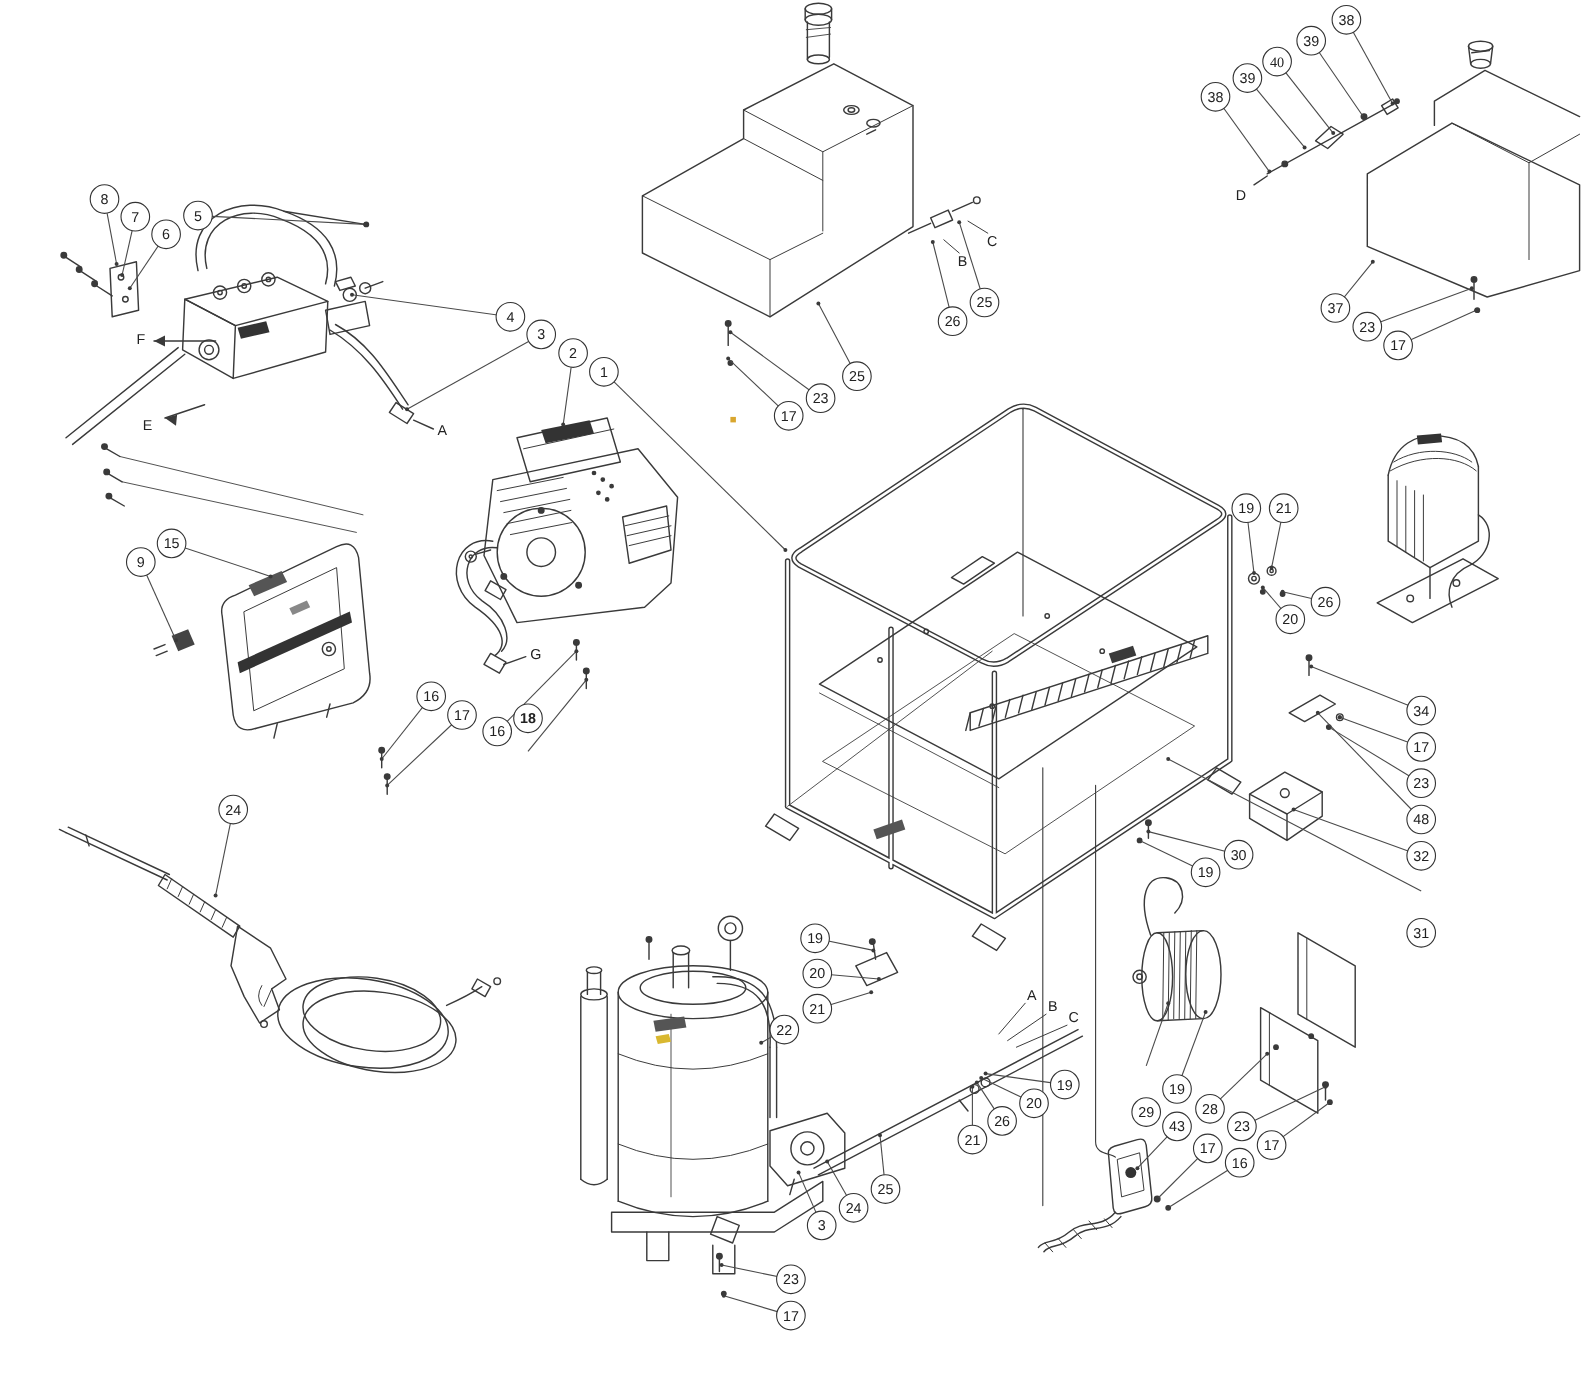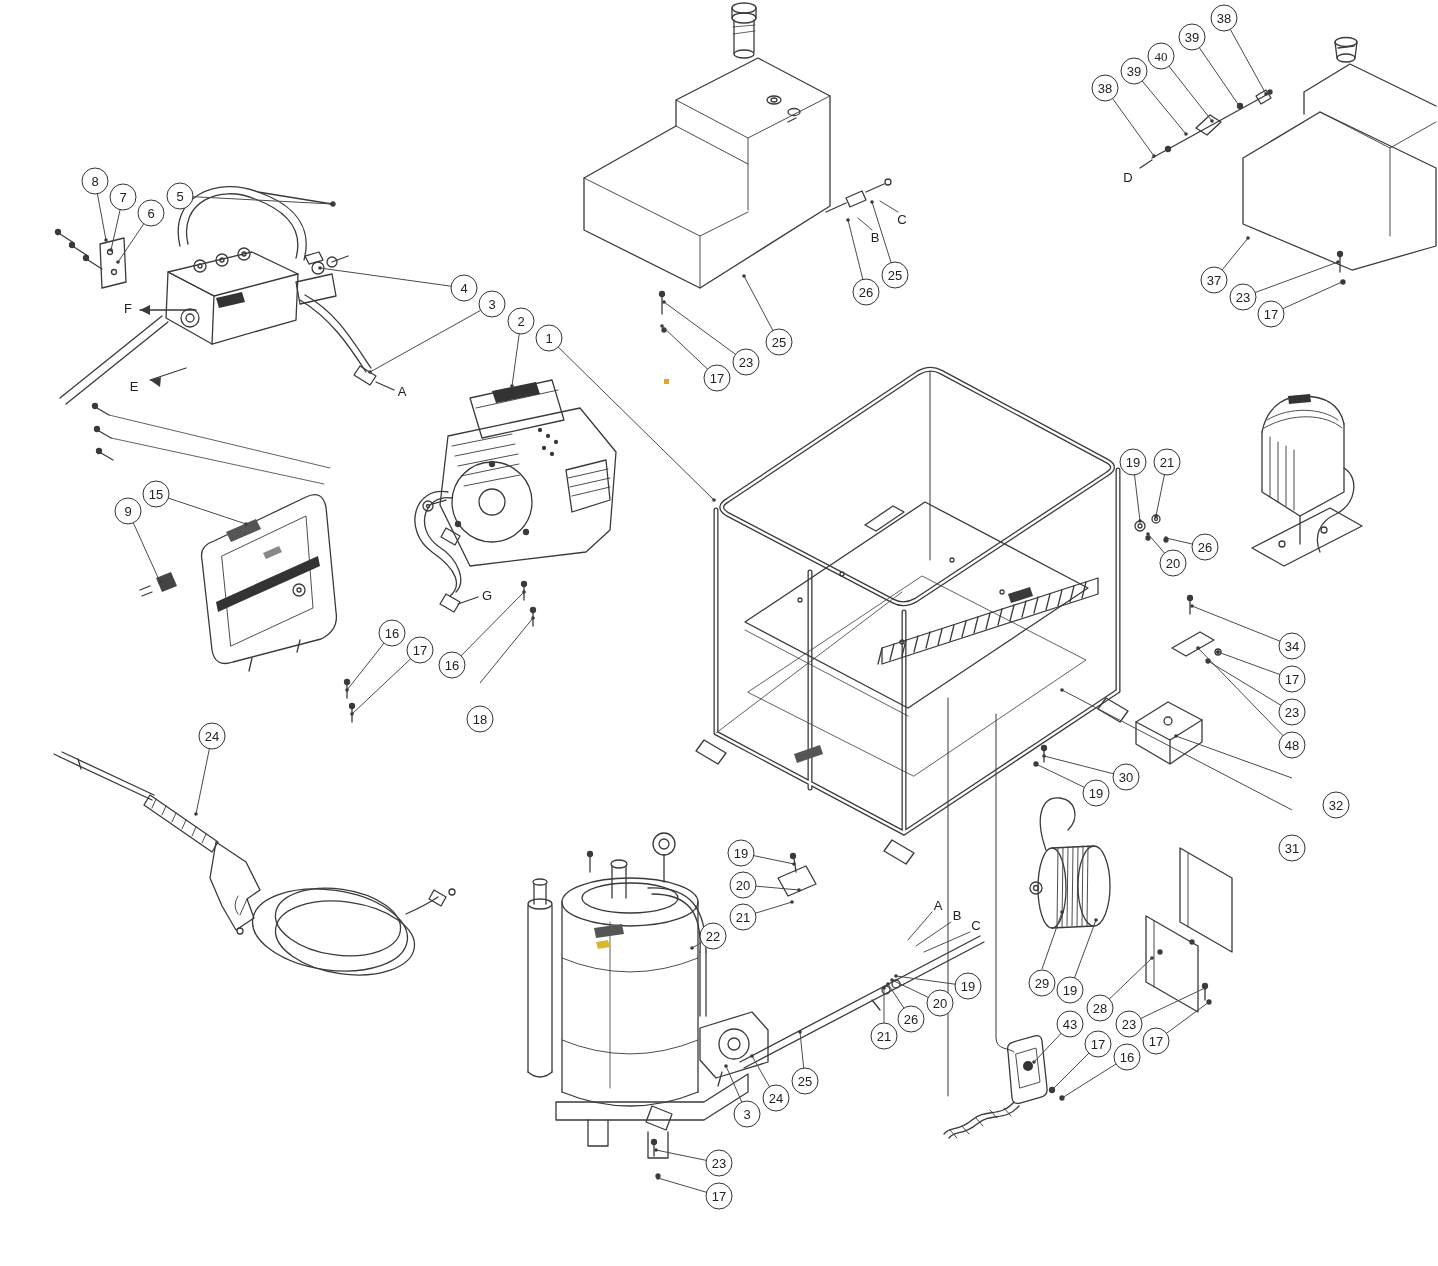--- a/index.html
+++ b/index.html
@@ -464,21 +464,21 @@
       <div class="balloon" style="left: 180px; top: 196px;">5</div>
       <div class="balloon" style="left: 464px; top: 288px;">4</div>
       <div class="balloon" style="left: 492px; top: 304px;">3</div>
       <div class="balloon" style="left: 521px; top: 321px;">2</div>
       <div class="balloon" style="left: 549px; top: 338px;">1</div>
       <div class="balloon" style="left: 128px; top: 511px;">9</div>
       <div class="balloon" style="left: 156px; top: 494px;">15</div>
       <div class="balloon" style="left: 392px; top: 633px;">16</div>
       <div class="balloon" style="left: 420px; top: 650px;">17</div>
       <div class="balloon" style="left: 452px; top: 665px;">16</div>
-      <div class="balloon" style="left: 480px; top: 719px;">18</div>
+      <div class="balloon" style="left: 480px; top: 653px; font-weight: bold;">18</div>
       <div class="balloon" style="left: 212px; top: 736px;">24</div>
       <div class="balloon" style="left: 779px; top: 342px;">25</div>
       <div class="balloon" style="left: 746px; top: 362px;">23</div>
       <div class="balloon" style="left: 717px; top: 378px;">17</div>
       <div class="balloon" style="left: 866px; top: 292px;">26</div>
       <div class="balloon" style="left: 895px; top: 275px;">25</div>
       <div class="balloon" style="left: 1224px; top: 18px;">38</div>
       <div class="balloon" style="left: 1192px; top: 37px;">39</div>
       <div class="balloon" style="left: 1161px; top: 56px; font-family: Liberation Serif, serif;">40</div>
       <div class="balloon" style="left: 1134px; top: 71px;">39</div>
@@ -487,38 +487,38 @@
       <div class="balloon" style="left: 1243px; top: 297px;">23</div>
       <div class="balloon" style="left: 1271px; top: 314px;">17</div>
       <div class="balloon" style="left: 1133px; top: 462px;">19</div>
       <div class="balloon" style="left: 1167px; top: 462px;">21</div>
       <div class="balloon" style="left: 1205px; top: 547px;">26</div>
       <div class="balloon" style="left: 1173px; top: 563px;">20</div>
       <div class="balloon" style="left: 1292px; top: 646px;">34</div>
       <div class="balloon" style="left: 1292px; top: 679px;">17</div>
       <div class="balloon" style="left: 1292px; top: 712px;">23</div>
       <div class="balloon" style="left: 1292px; top: 745px;">48</div>
-      <div class="balloon" style="left: 1336px; top: 778px; margin-top: 27px;">32</div>
+      <div class="balloon" style="left: 1292px; top: 778px;">32</div>
       <div class="balloon" style="left: 1292px; top: 810px; margin-top: 38px;">31</div>
       <div class="balloon" style="left: 1126px; top: 777px;">30</div>
       <div class="balloon" style="left: 1096px; top: 793px;">19</div>
       <div class="balloon" style="left: 713px; top: 936px;">22</div>
       <div class="balloon" style="left: 741px; top: 853px;">19</div>
       <div class="balloon" style="left: 743px; top: 885px;">20</div>
       <div class="balloon" style="left: 743px; top: 917px;">21</div>
       <div class="balloon" style="left: 968px; top: 986px;">19</div>
       <div class="balloon" style="left: 940px; top: 1003px;">20</div>
       <div class="balloon" style="left: 911px; top: 1019px;">26</div>
       <div class="balloon" style="left: 884px; top: 1036px;">21</div>
       <div class="balloon" style="left: 805px; top: 1081px;">25</div>
       <div class="balloon" style="left: 776px; top: 1098px;">24</div>
       <div class="balloon" style="left: 747px; top: 1114px;">3</div>
       <div class="balloon" style="left: 719px; top: 1163px;">23</div>
       <div class="balloon" style="left: 719px; top: 1196px;">17</div>
-      <div class="balloon" style="left: 1042px; top: 983px; text-align: right;">29</div>
+      <div class="balloon" style="left: 1042px; top: 1011px; text-align: right;">29</div>
       <div class="balloon" style="left: 1070px; top: 990px;">19</div>
       <div class="balloon" style="left: 1070px; top: 1024px;">43</div>
       <div class="balloon" style="left: 1100px; top: 1008px;">28</div>
       <div class="balloon" style="left: 1129px; top: 1024px;">23</div>
       <div class="balloon" style="left: 1098px; top: 1044px;">17</div>
       <div class="balloon" style="left: 1156px; top: 1041px;">17</div>
       <div class="balloon" style="left: 1127px; top: 1057px;">16</div>
       <div class="refletter" style="left: 128px; top: 308px;">F</div>
       <div class="refletter" style="left: 134px; top: 386px;">E</div>
       <div class="refletter" style="left: 402px; top: 391px;">A</div>

